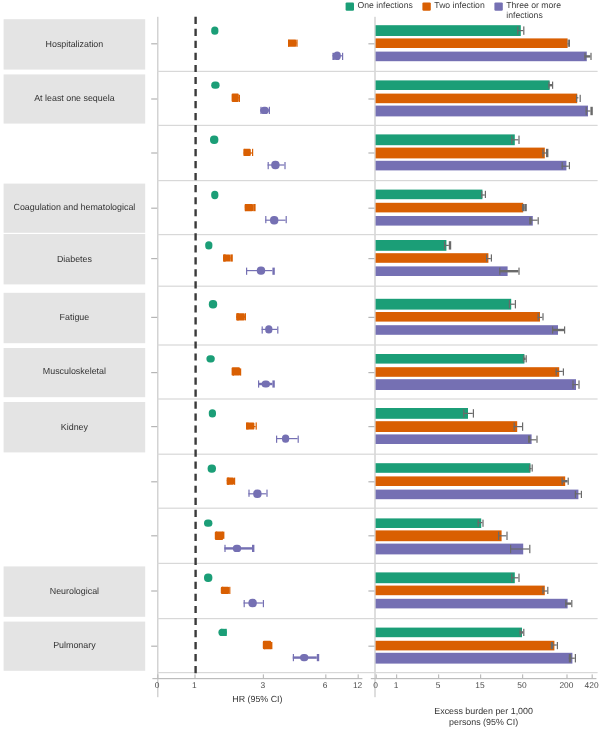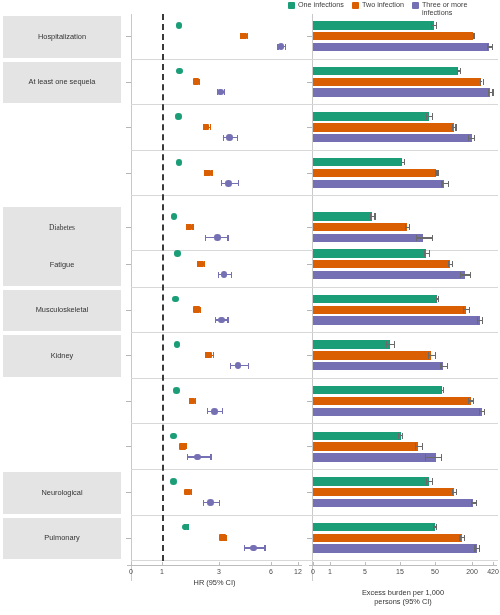--- a/index.html
+++ b/index.html
@@ -265,20 +265,21 @@
           <div class="barci" style="left: 139.773px; top: 22.2px; width: 3.7px;"></div>
           <div class="barcap" style="left: 139.773px; top: 22.2px;"></div>
           <div class="barcap" style="left: 143.473px; top: 22.2px;"></div>
           <div class="bar" style="left: 1px; top: 28.8px; width: 159px; background: rgb(117, 112, 179);"></div>
           <div class="barci" style="left: 155.56px; top: 33px; width: 6.34909px;"></div>
           <div class="barcap" style="left: 155.56px; top: 33px;"></div>
           <div class="barcap" style="left: 161.909px; top: 33px;"></div>
         </div>
       </div>
       <div class="row" style="top: 150.8px;">
+        <div class="row-label-box">Coagulation and hematological</div>
         <div class="tick-left"></div>
         <div class="tick-right"></div>
         <div class="row-sep"></div>
         <div class="panel-hr">
           <div class="hrpt" style="left: 48.1px; top: 11.5px; background: rgb(27, 158, 119);"></div>
           <div class="hrci" style="left: 73.18px; top: 22px; width: 7.125px; background: rgb(217, 95, 2);"></div>
           <div class="hrcap" style="left: 73.18px; top: 22px; background: rgb(217, 95, 2);"></div>
           <div class="hrcap" style="left: 80.305px; top: 22px; background: rgb(217, 95, 2);"></div>
           <div class="hrpt sq" style="left: 76.6px; top: 22px; background: rgb(217, 95, 2);"></div>
           <div class="hrci" style="left: 89.7333px; top: 32.5px; width: 16.8133px; background: rgb(117, 112, 179);"></div>
@@ -294,21 +295,21 @@
           <div class="bar" style="left: 1px; top: 18px; width: 123.48px; background: rgb(217, 95, 2);"></div>
           <div class="barci" style="left: 123.493px; top: 22.2px; width: 1.97333px;"></div>
           <div class="barcap" style="left: 123.493px; top: 22.2px;"></div>
           <div class="barcap" style="left: 125.467px; top: 22.2px;"></div>
           <div class="bar" style="left: 1px; top: 28.8px; width: 131.373px; background: rgb(117, 112, 179);"></div>
           <div class="barci" style="left: 129.413px; top: 33px; width: 6.41333px;"></div>
           <div class="barcap" style="left: 129.413px; top: 33px;"></div>
           <div class="barcap" style="left: 135.827px; top: 33px;"></div>
         </div>
       </div>
-      <div class="row" style="top: 205px; font-family: Liberation Serif, serif;">
+      <div class="row" style="top: 193px;">
         <div class="row-label-box">Diabetes</div>
         <div class="tick-left"></div>
         <div class="tick-right"></div>
         <div class="row-sep"></div>
         <div class="panel-hr">
           <div class="hrpt" style="left: 42.97px; top: 11.5px; background: rgb(27, 158, 119);"></div>
           <div class="hrci" style="left: 55.225px; top: 22px; width: 5.985px; background: rgb(217, 95, 2);"></div>
           <div class="hrcap" style="left: 55.225px; top: 22px; background: rgb(217, 95, 2);"></div>
           <div class="hrcap" style="left: 61.21px; top: 22px; background: rgb(217, 95, 2);"></div>
           <div class="hrpt sq" style="left: 58.075px; top: 22px; background: rgb(217, 95, 2);"></div>

